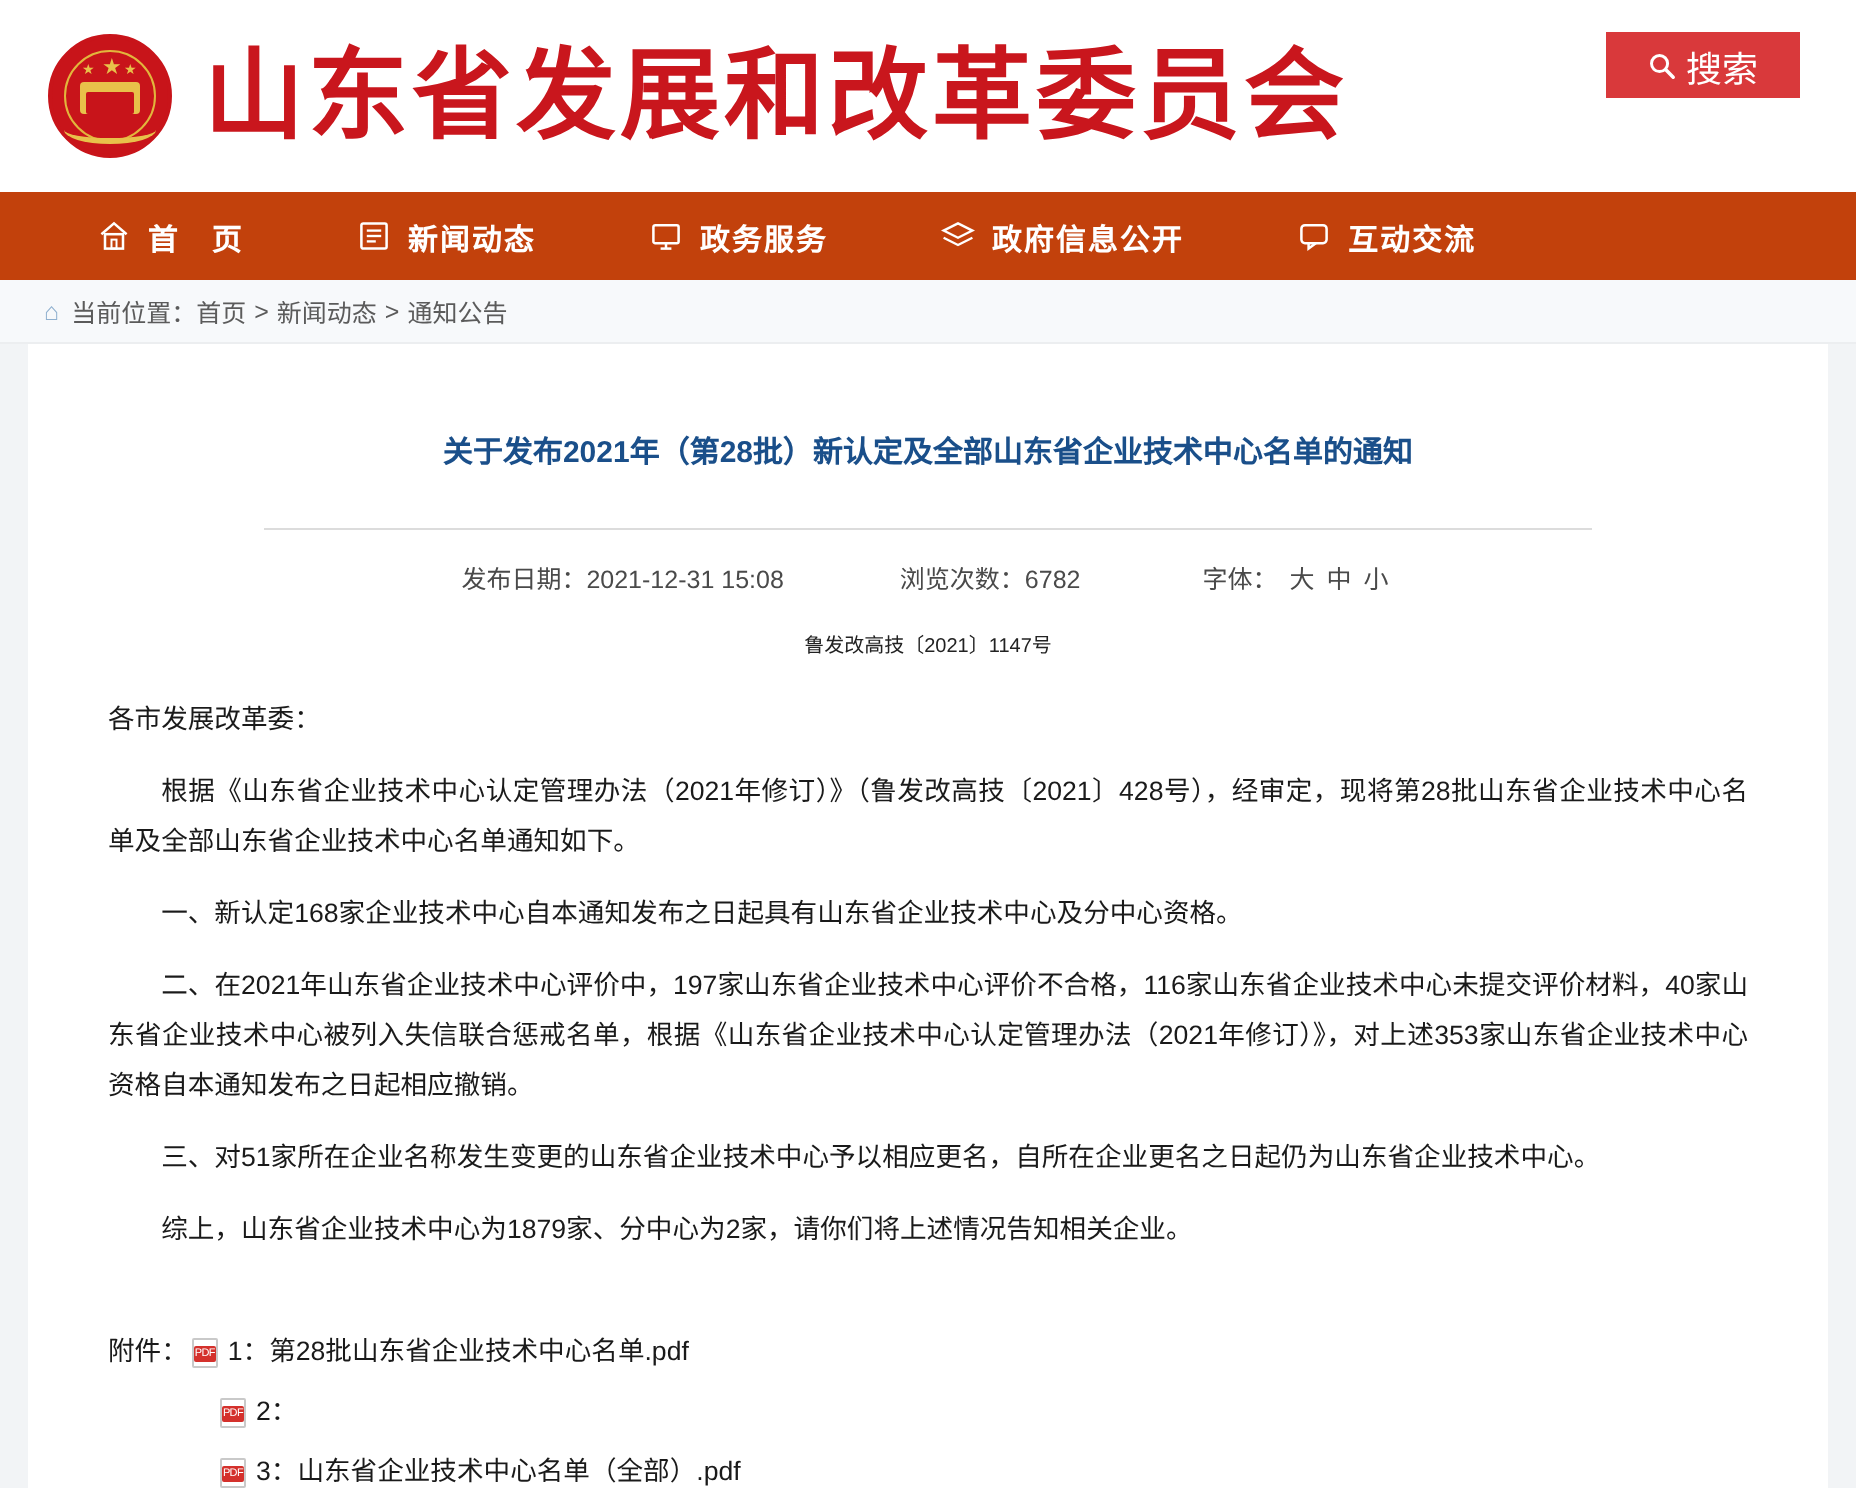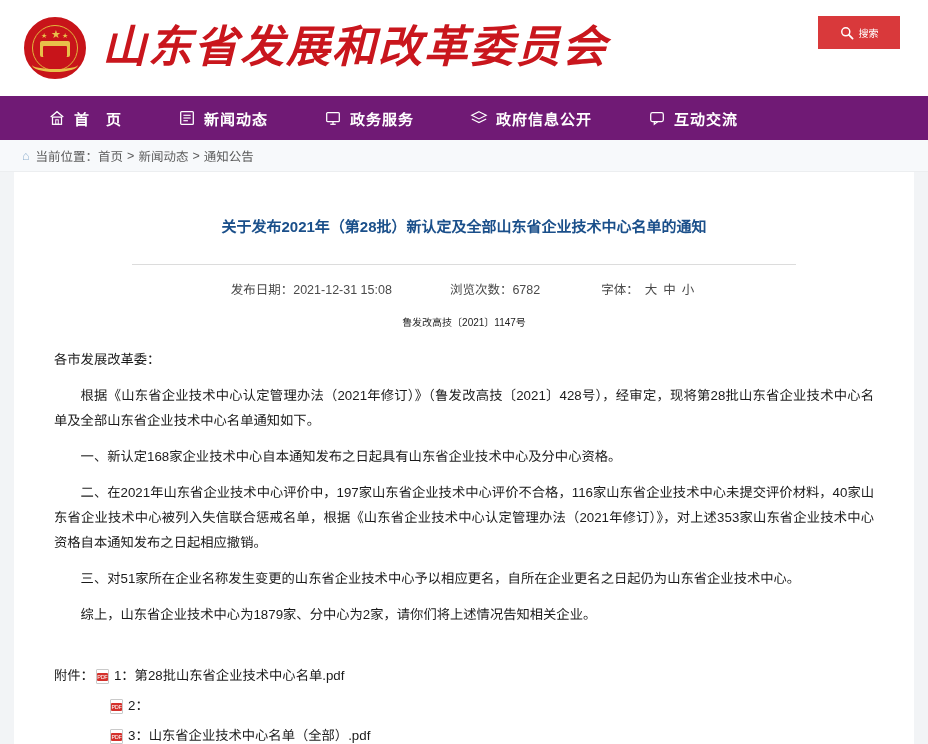--- a/index.html
+++ b/index.html
@@ -77,27 +77,26 @@
     position: absolute;
     left: 8px; top: 41px;
     width: 46px; height: 14px;
     border-bottom: 3px solid #e8c14a;
     border-radius: 0 0 50% 50%;
   }
 
   .titleblock { margin-left: 6px; }
   .title-cn {
     color: #c9161d;
-    font-size: 44px;
+    font-size: 50px;
     font-weight: bold;
     letter-spacing: 2px;
     line-height: 44px;
     font-family: "Liberation Serif", "DejaVu Serif", serif;
     white-space: nowrap;
-    font-style: italic;
   }
   .title-en {
     color: #c9161d;
     font-size: 11.5px;
     letter-spacing: 1.6px;
     margin-top: 4px;
     white-space: nowrap;
   }
 
   .searchbox {
@@ -113,38 +112,38 @@
     border-right: none;
     outline: none;
     padding: 0 10px;
     font-size: 12.5px;
     color: #666;
     background: #fff;
     font-family: "Liberation Sans", sans-serif;
   }
   .searchbox input::placeholder { color: #b3b3b3; }
   .search-btn {
-    width: 82px; height: 33px;
+    width: 97px; height: 33px;
     background: #d9393b;
     color: #fff;
     border: none;
-    font-size: 10px;
+    font-size: 18px;
     display: flex;
     align-items: center;
     justify-content: center;
     gap: 5px;
     cursor: pointer;
     font-family: "Liberation Sans", sans-serif;
   }
   .search-btn svg { display: block; }
 
   
   .nav {
     height: 44px;
-    background: #701a75;
+    background: #c2410c;
     display: flex;
     align-items: center;
     color: #fff;
   }
   .nav-item {
     display: flex;
     align-items: center;
     gap: 8px;
     font-size: 15px;
     font-weight: bold;

